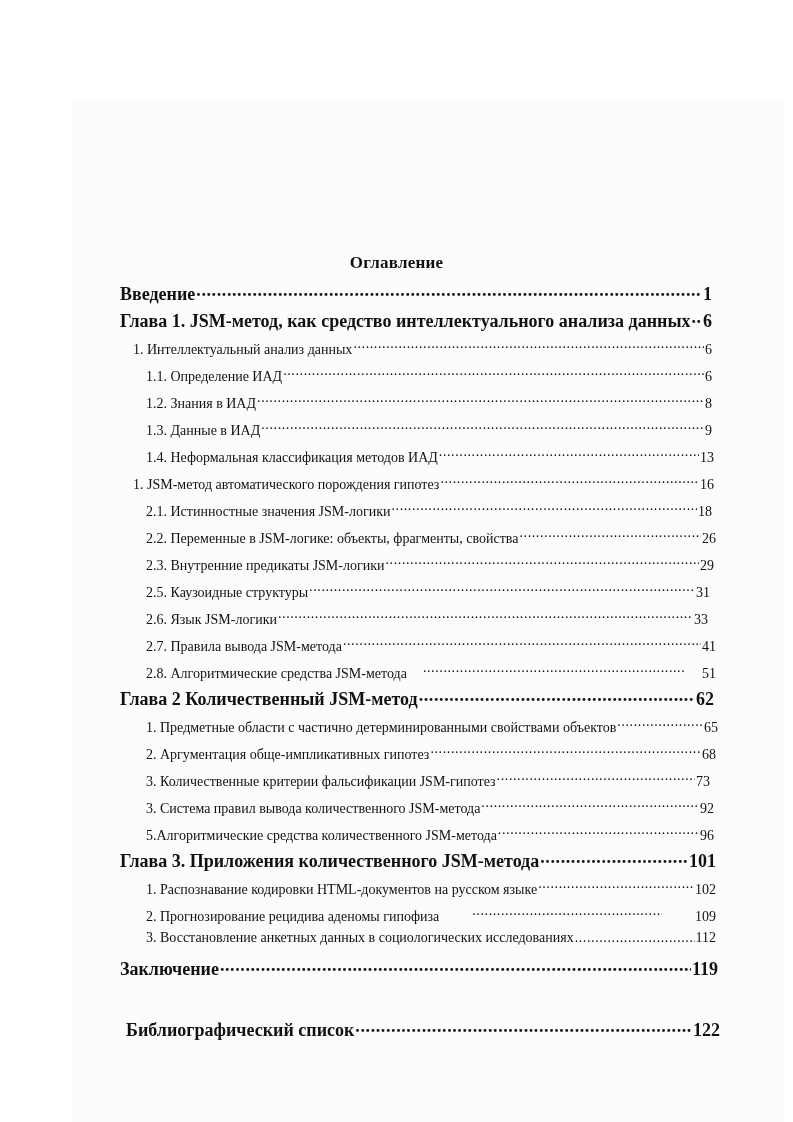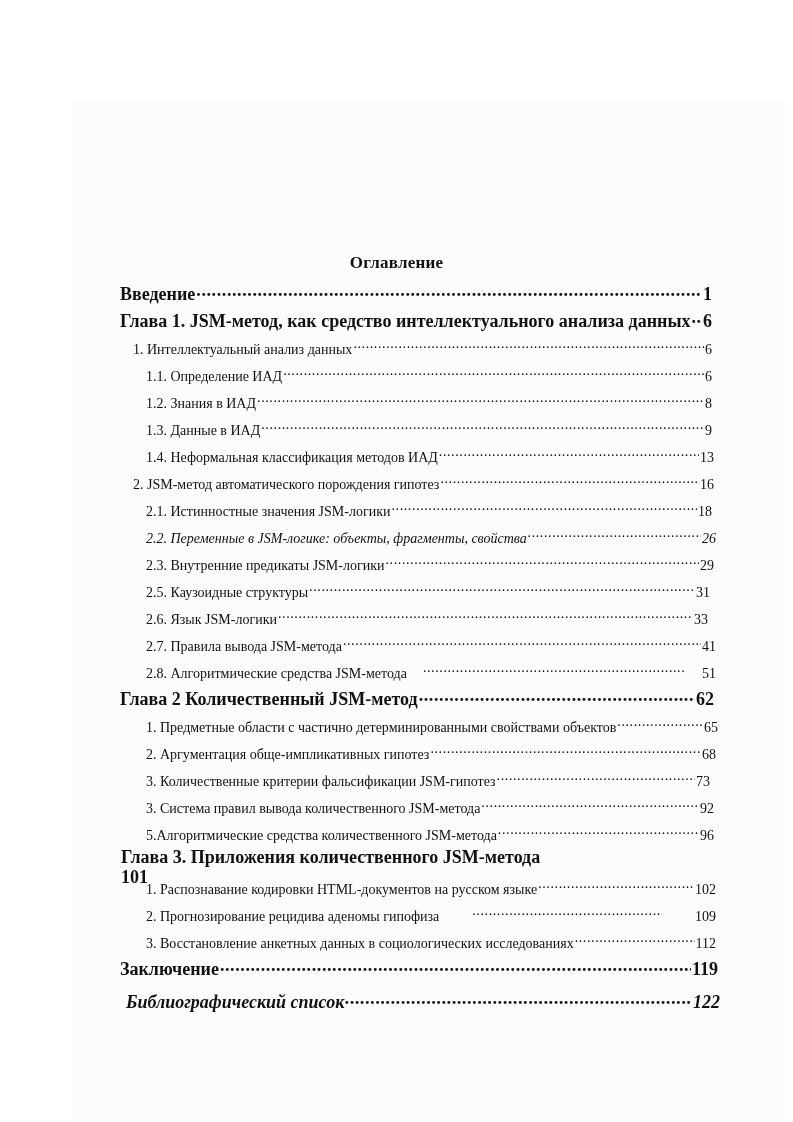--- a/index.html
+++ b/index.html
@@ -111,30 +111,30 @@
       <span class="label">1.3. Данные в ИАД</span>
       <span class="leader"></span>
       <span class="page">9</span>
     </div>
     <div class="toc-row" style="top: 162px; left: 146px; width: 568px;">
       <span class="label">1.4. Неформальная классификация методов ИАД</span>
       <span class="leader"></span>
       <span class="page">13</span>
     </div>
     <div class="toc-row" style="top: 189px; left: 133px; width: 581px;">
-      <span class="label">2. JSM-метод автоматического порождения гипотез</span>
+      <span class="label">1. JSM-метод автоматического порождения гипотез</span>
       <span class="leader"></span>
       <span class="page">16</span>
     </div>
     <div class="toc-row" style="top: 216px; left: 146px; width: 566px;">
       <span class="label">2.1. Истинностные значения JSM-логики</span>
       <span class="leader"></span>
       <span class="page">18</span>
     </div>
-    <div class="toc-row" style="top: 243px; left: 146px; width: 570px; font-style: italic;">
+    <div class="toc-row" style="top: 243px; left: 146px; width: 570px;">
       <span class="label">2.2. Переменные в JSM-логике: объекты, фрагменты, свойства</span>
       <span class="leader"></span>
       <span class="page">26</span>
     </div>
     <div class="toc-row" style="top: 270px; left: 146px; width: 568px;">
       <span class="label">2.3. Внутренние предикаты JSM-логики</span>
       <span class="leader"></span>
       <span class="page">29</span>
     </div>
     <div class="toc-row" style="top: 297px; left: 146px; width: 564px;">
@@ -180,43 +180,43 @@
     <div class="toc-row" style="top: 513px; left: 146px; width: 568px;">
       <span class="label">3. Система правил вывода количественного JSM-метода</span>
       <span class="leader"></span>
       <span class="page">92</span>
     </div>
     <div class="toc-row" style="top: 540px; left: 146px; width: 568px;">
       <span class="label">5.Алгоритмические средства количественного JSM-метода</span>
       <span class="leader"></span>
       <span class="page">96</span>
     </div>
-    <div class="toc-row bold" style="top: 567px; left: 120px; width: 596px; flex-direction: column;">
+    <div class="toc-row bold" style="top: 567px; left: 120px; width: 596px;">
       <span class="label">Глава 3.  Приложения количественного JSM-метода</span>
       <span class="leader"></span>
       <span class="page">101</span>
     </div>
     <div class="toc-row" style="top: 594px; left: 146px; width: 570px;">
       <span class="label">1. Распознавание кодировки HTML-документов на русском языке</span>
       <span class="leader"></span>
       <span class="page">102</span>
     </div>
     <div class="toc-row" style="top: 621px; left: 146px; width: 570px; gap: 32px;">
       <span class="label">2. Прогнозирование рецидива аденомы гипофиза</span>
       <span class="leader"></span>
       <span class="page">109</span>
     </div>
-    <div class="toc-row" style="top: 648px; left: 146px; width: 570px;">
+    <div class="toc-row" style="top: 648px; left: 146px; width: 570px; align-items: center;">
       <span class="label">3. Восстановление анкетных данных в социологических исследованиях</span>
       <span class="leader"></span>
       <span class="page">112</span>
     </div>
     <div class="toc-row bold" style="top: 675px; left: 120px; width: 598px;">
       <span class="label">Заключение</span>
       <span class="leader"></span>
       <span class="page">119</span>
     </div>
-    <div class="toc-row bold" style="top: 708px; left: 126px; width: 594px; font-style: italic;">
+    <div class="toc-row bold" style="top: 736px; left: 126px; width: 594px;">
       <span class="label">Библиографический список</span>
       <span class="leader"></span>
       <span class="page">122</span>
     </div>
   </div>
 
 </body></html>

